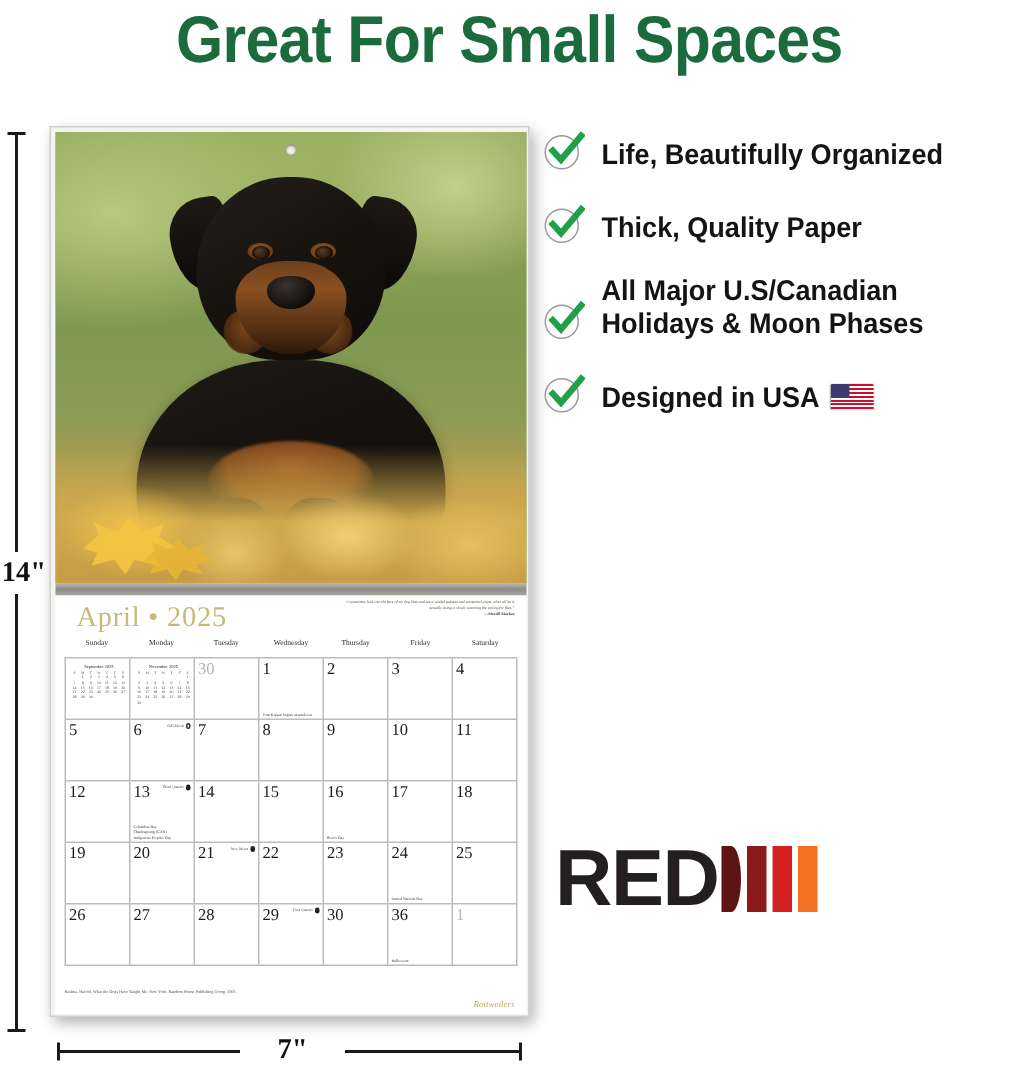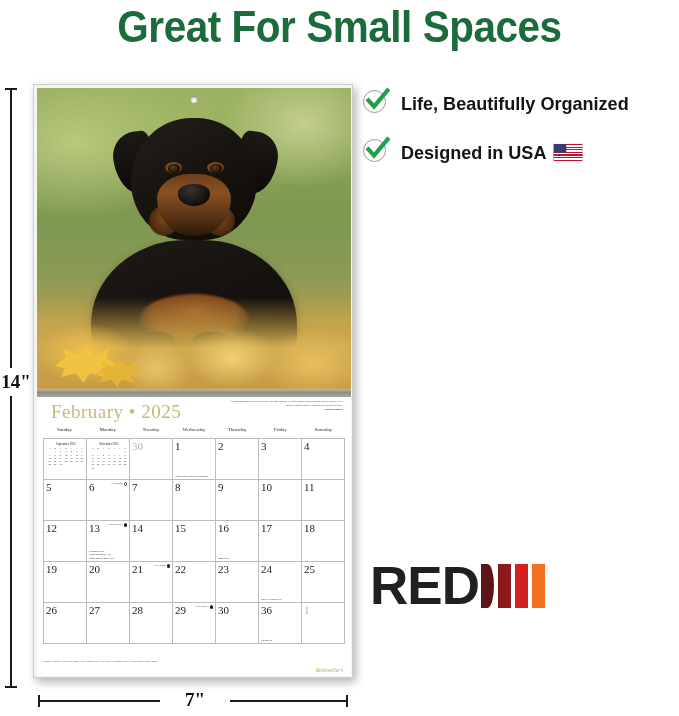--- a/index.html
+++ b/index.html
@@ -608,21 +608,21 @@
     <div class="leaf-sharp"></div>
     <div class="leaf-sharp2"></div>
     <div class="hole"></div>
   </div>
 
   <div class="binding"></div>
 
   <div class="grid-page">
 
     <div class="month-head">
-      <div class="month-title">February • 2025</div>
+      <div class="month-title">April • 2025</div>
       <div class="quote-block">
         <span>“I sometimes look into the face of my dog Stan and see a wistful sadness and existential angst, when all he is actually doing is slowly scanning the ceiling for flies.”</span>
         <span class="quote-author">—Merrill Markoe</span>
       </div>
     </div>
 
     <div class="dow-row" id="dow-row">
         <div class="dow">Sunday</div>
         <div class="dow">Monday</div>
         <div class="dow">Tuesday</div>
@@ -887,20 +887,38 @@
       </div>
       <div class="feature-text two-line">Life, Beautifully Organized</div>
     </div>
     <div class="feature">
       <div class="check-wrap">
         <div class="check-circle"></div>
         <svg class="check-mark" viewBox="0 0 26 26">
           <path d="M4.5 13.5 L10 19.5 L23.5 3.5" fill="none" stroke="#21A04A" stroke-width="4.2" stroke-linecap="square" stroke-linejoin="miter"></path>
         </svg>
       </div>
+      <div class="feature-text">Thick, Quality Paper</div>
+    </div>
+    <div class="feature">
+      <div class="check-wrap">
+        <div class="check-circle"></div>
+        <svg class="check-mark" viewBox="0 0 26 26">
+          <path d="M4.5 13.5 L10 19.5 L23.5 3.5" fill="none" stroke="#21A04A" stroke-width="4.2" stroke-linecap="square" stroke-linejoin="miter"></path>
+        </svg>
+      </div>
+      <div class="feature-text two-line">All Major U.S/Canadian Holidays &amp; Moon Phases</div>
+    </div>
+    <div class="feature">
+      <div class="check-wrap">
+        <div class="check-circle"></div>
+        <svg class="check-mark" viewBox="0 0 26 26">
+          <path d="M4.5 13.5 L10 19.5 L23.5 3.5" fill="none" stroke="#21A04A" stroke-width="4.2" stroke-linecap="square" stroke-linejoin="miter"></path>
+        </svg>
+      </div>
       <div class="feature-text">Designed in USA<span class="flag"></span></div>
     </div>
   </div>
 
 <div class="logo">
   <div class="logo-row1">
     <span class="logo-red">RED</span>
     <span class="bars" id="logo-bars">
         <span class="bar b1" style="background: rgb(92, 20, 20);"></span>
         <span class="bar" style="background: rgb(139, 26, 26);"></span>

